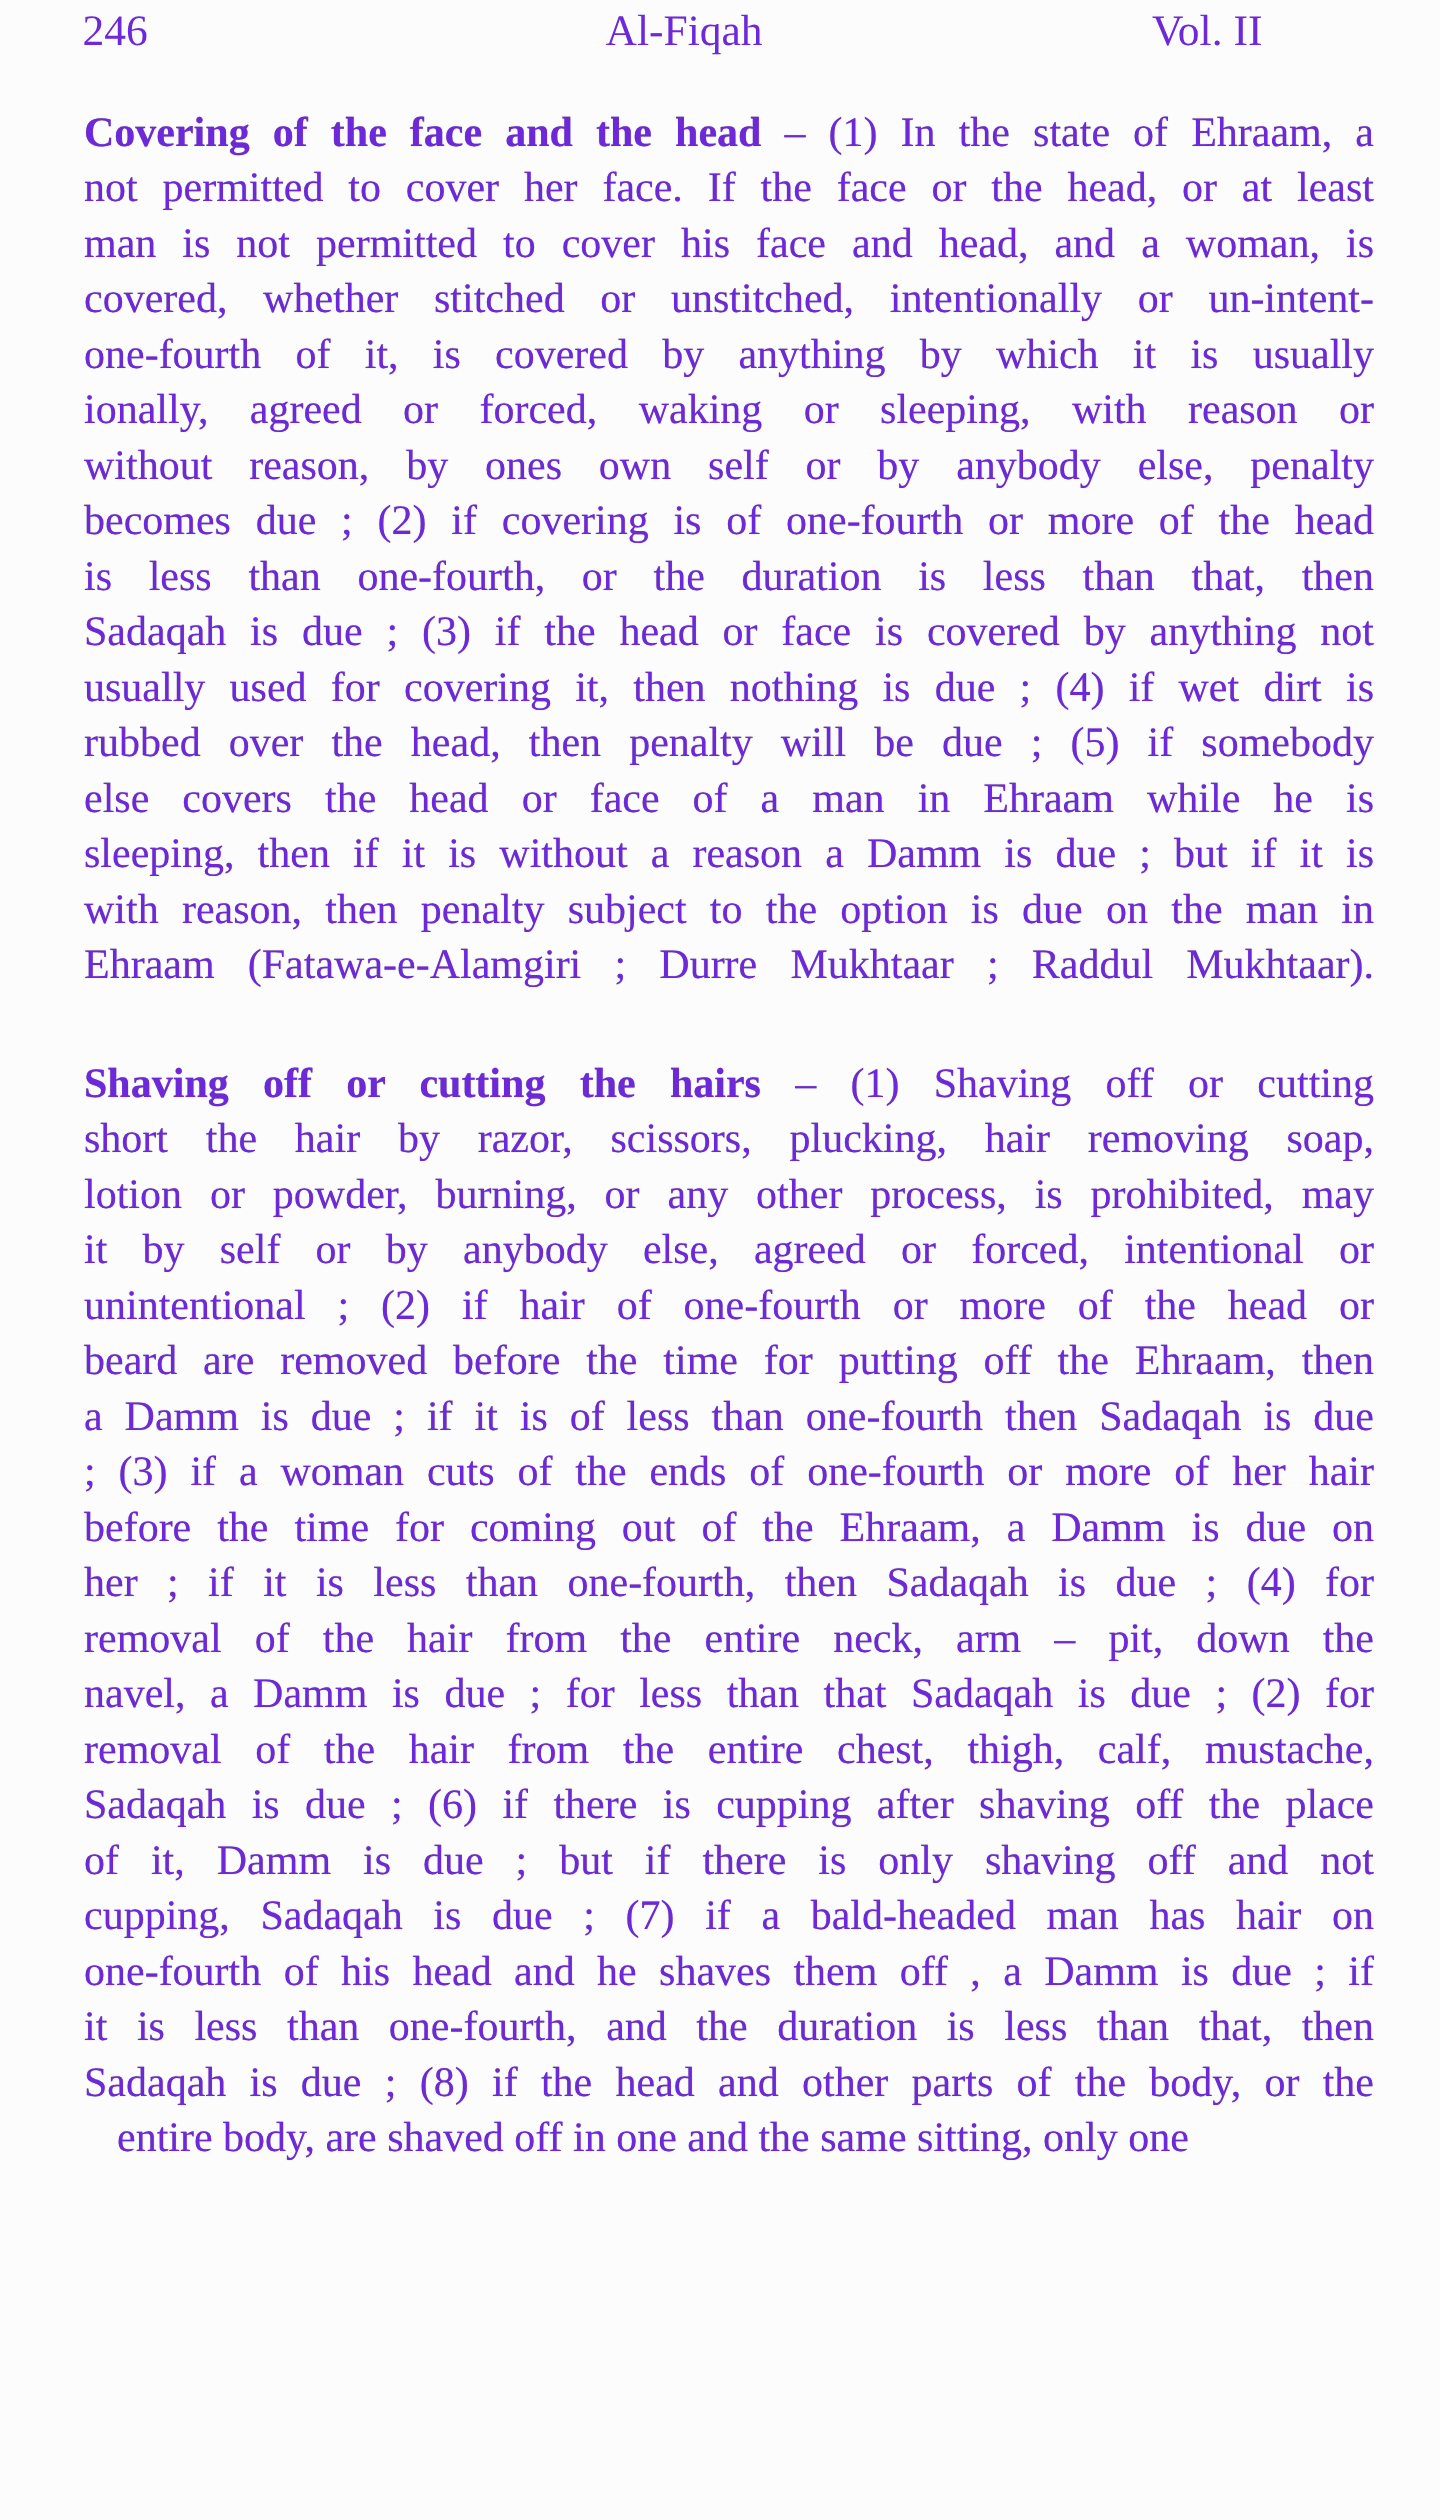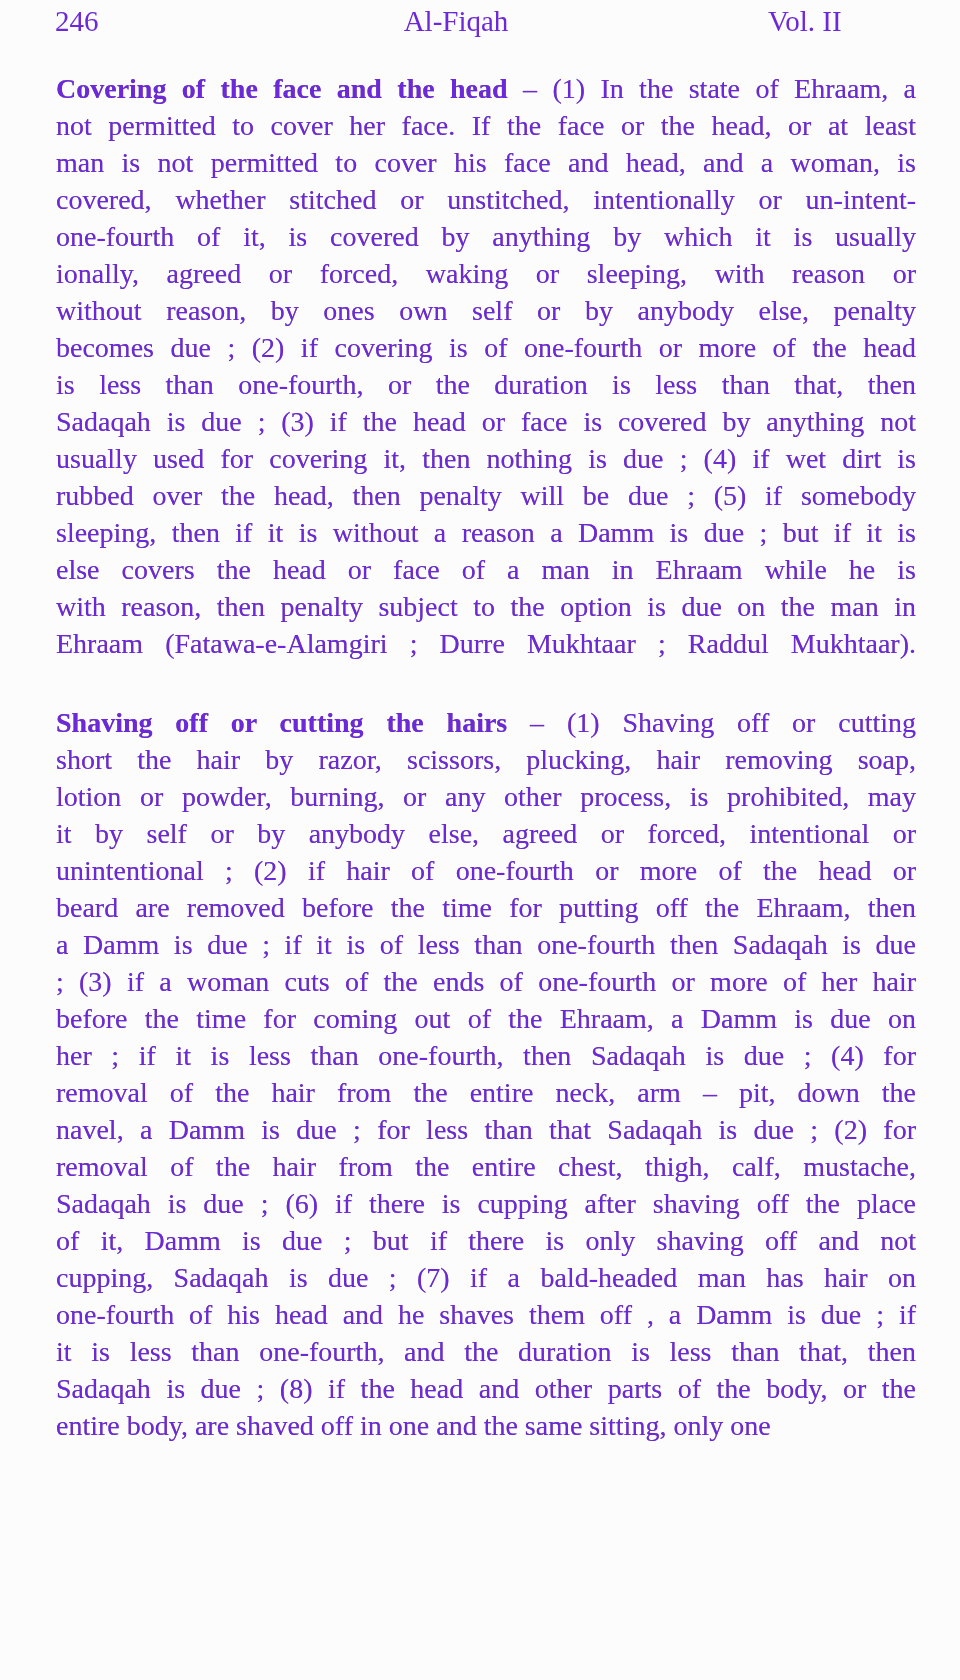--- a/index.html
+++ b/index.html
@@ -54,20 +54,21 @@
   }
   .para { margin: 0; }
   .para + .para { margin-top: 42px; }
   .line {
     text-align: justify;
     text-align-last: justify;
   }
   .line.last {
     text-align: center;
     text-align-last: left;
+    margin-left: 22px;
   }
   .line strong { font-weight: bold; }
 </style>
 </head>
 <body>
 
 <div class="page">
   <header class="header">
     <span class="pagenum">246</span>
     <span class="title">Al-Fiqah</span>
@@ -80,22 +81,22 @@
         <div class="line">man is not permitted to cover his face and head, and a woman, is</div>
         <div class="line">covered, whether stitched or unstitched, intentionally or un-intent-</div>
         <div class="line">one-fourth of it, is covered by anything by which it is usually</div>
         <div class="line">ionally, agreed or forced, waking or sleeping, with reason or</div>
         <div class="line">without reason, by ones own self or by anybody else, penalty</div>
         <div class="line">becomes due ; (2) if covering is of one-fourth or more of the head</div>
         <div class="line">is less than one-fourth, or the duration is less than that, then</div>
         <div class="line">Sadaqah is due ; (3) if the head or face is covered by anything not</div>
         <div class="line">usually used for covering it, then nothing is due ; (4) if wet dirt is</div>
         <div class="line">rubbed over the head, then penalty will be due ; (5) if somebody</div>
+        <div class="line">else covers the head or face of a man in Ehraam while he is</div>
         <div class="line">sleeping, then if it is without a reason a Damm is due ; but if it is</div>
-        <div class="line">else covers the head or face of a man in Ehraam while he is</div>
         <div class="line">with reason, then penalty subject to the option is due on the man in</div>
         <div class="line">Ehraam (Fatawa-e-Alamgiri ; Durre Mukhtaar ; Raddul Mukhtaar).</div>
       </section>
       <section class="para">
         <div class="line"><strong>Shaving off or cutting the hairs</strong><span> – (1) Shaving off or cutting</span></div>
         <div class="line">short the hair by razor, scissors, plucking, hair removing soap,</div>
         <div class="line">lotion or powder, burning, or any other process, is prohibited, may</div>
         <div class="line">it by self or by anybody else, agreed or forced, intentional or</div>
         <div class="line">unintentional ; (2) if hair of one-fourth or more of the head or</div>
         <div class="line">beard are removed before the time for putting off the Ehraam, then</div>

